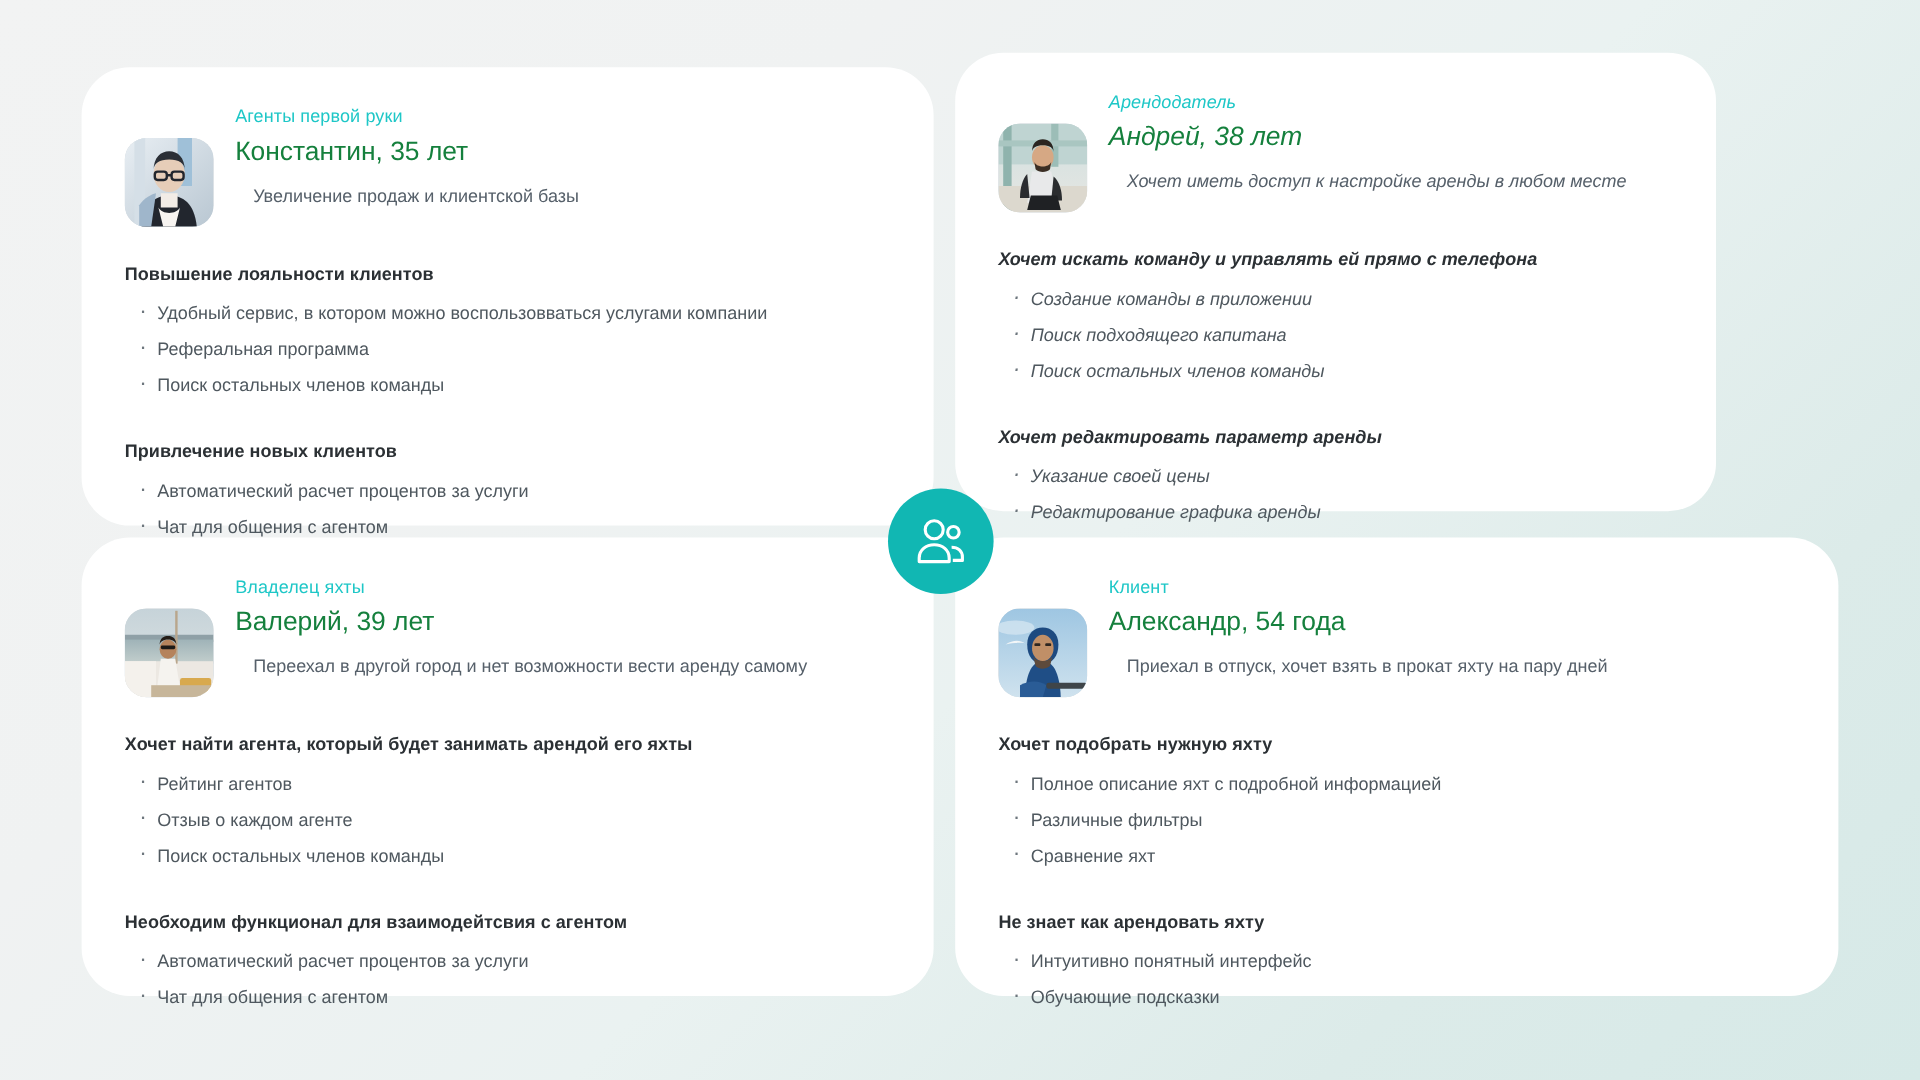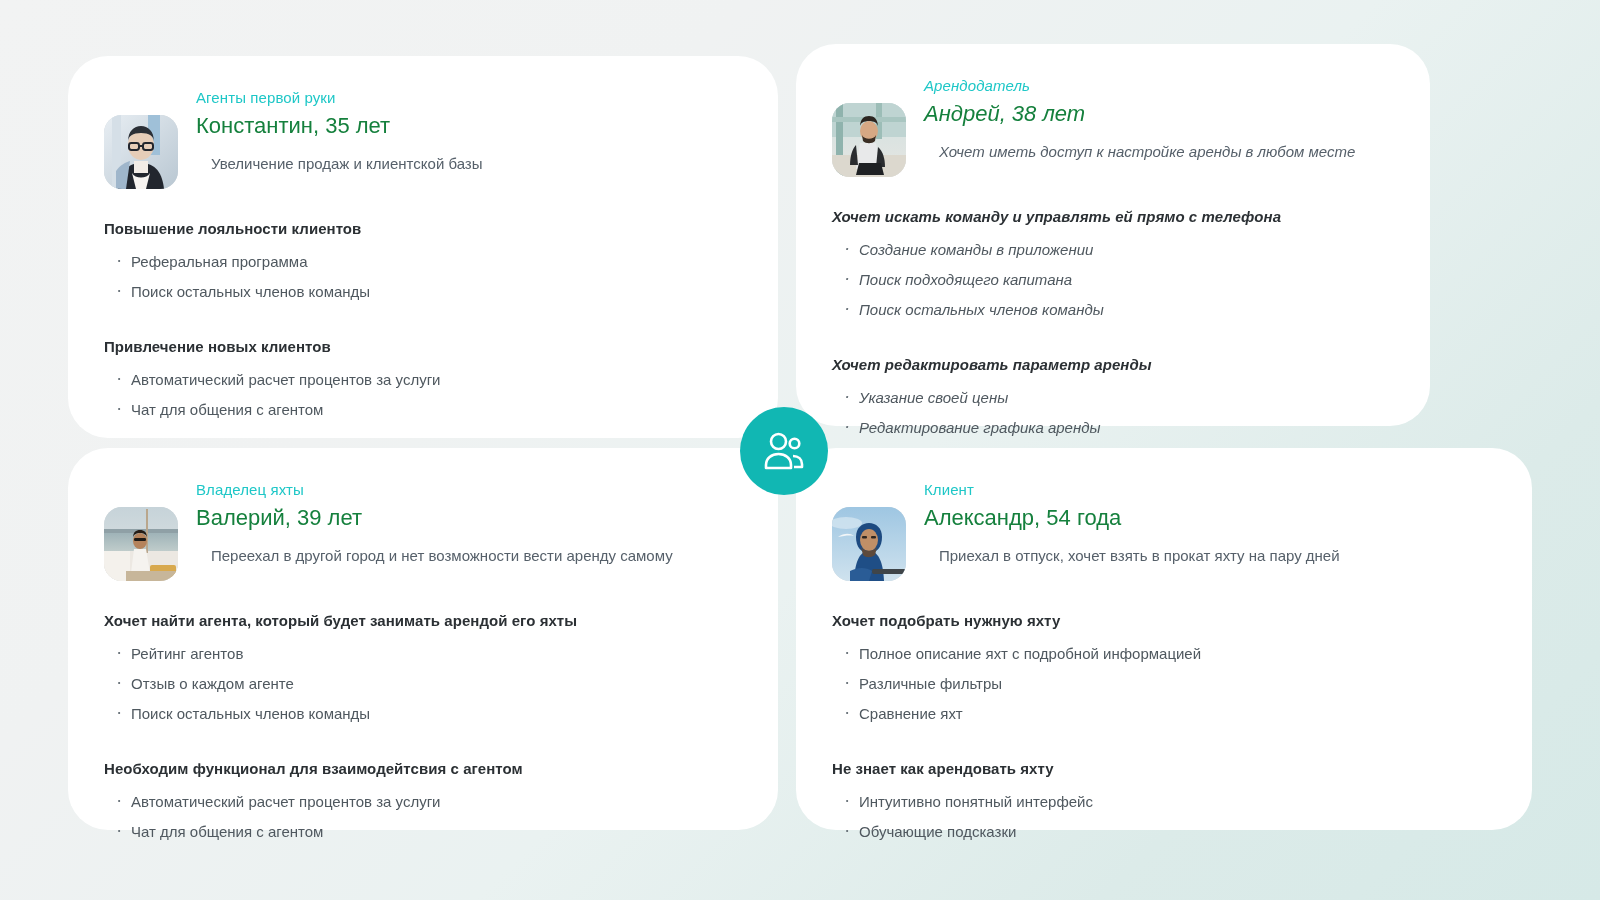--- a/index.html
+++ b/index.html
@@ -153,20 +153,21 @@
       <div class="persona-meta">
         <p class="persona-role">Агенты первой руки</p>
         <p class="persona-name">Константин, 35 лет</p>
         <p class="persona-goal">Увеличение продаж и клиентской базы</p>
       </div>
     </div>
 
     <div class="group">
       <p class="group-title">Повышение лояльности клиентов</p>
       <ul class="bullets">
+        <li>Удобный сервис, в котором можно воспользовваться услугами компании</li>
         <li>Реферальная программа</li>
         <li>Поиск остальных членов команды</li>
       </ul>
     </div>
 
     <div class="group">
       <p class="group-title">Привлечение новых клиентов</p>
       <ul class="bullets">
         <li>Автоматический расчет процентов за услуги</li>
         <li>Чат для общения с агентом</li>

